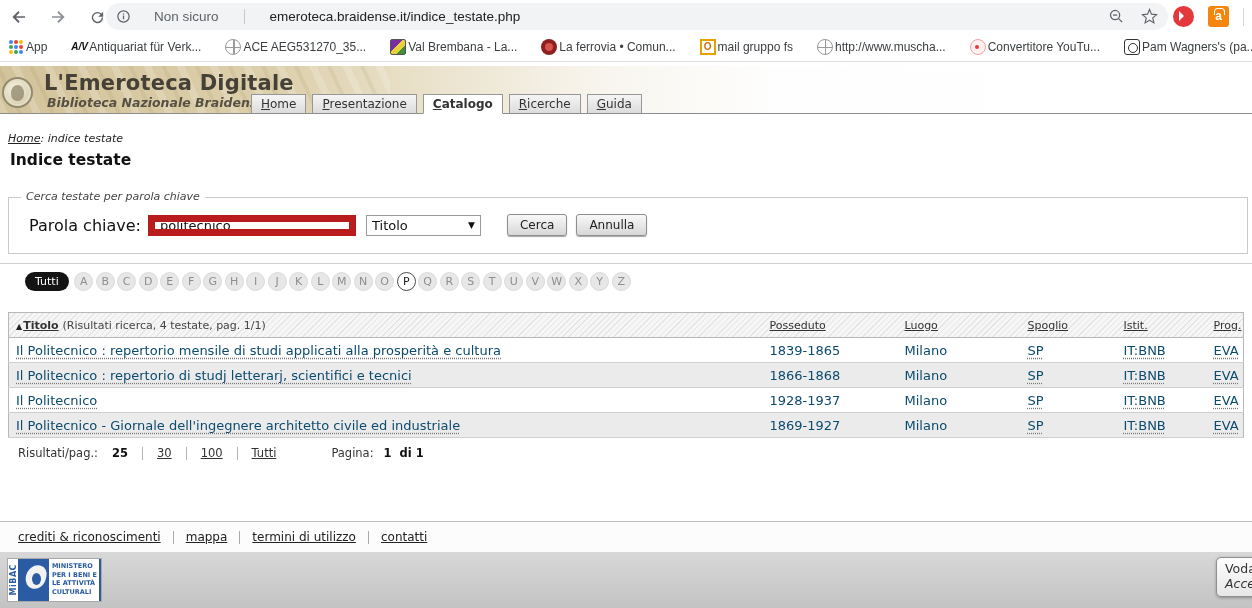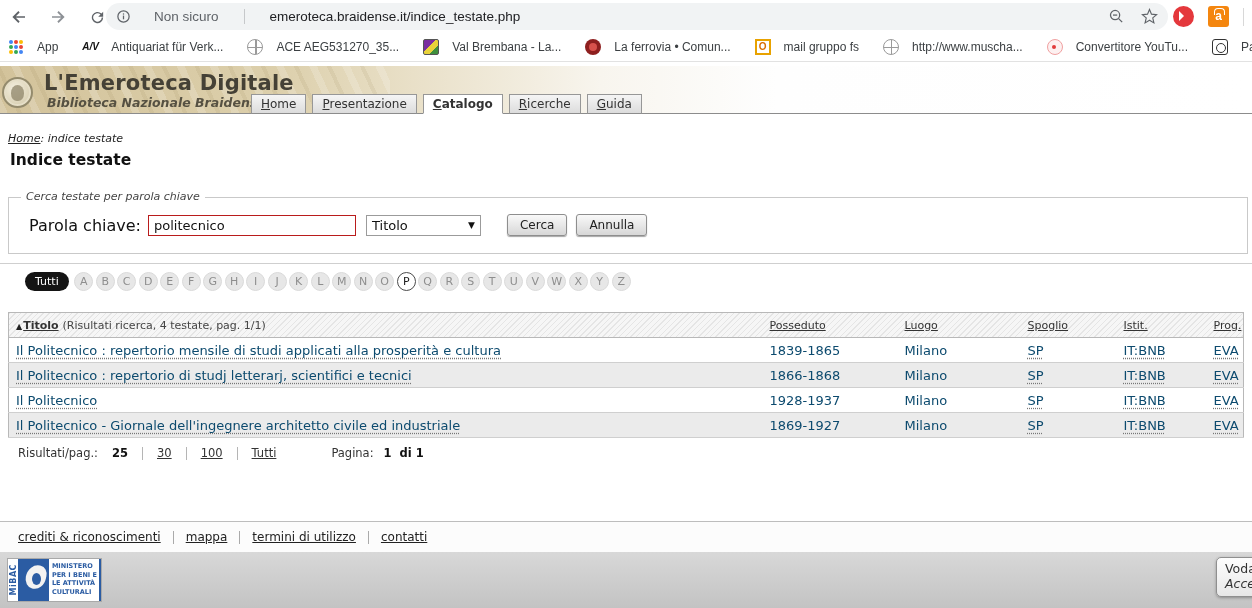--- a/index.html
+++ b/index.html
@@ -23,21 +23,21 @@
   .ext-red::after { content:""; position:absolute; left:6px; top:5px; width:0; height:0;
                     border-left:5px solid #fff; border-top:5px solid transparent; border-bottom:5px solid transparent; }
   .ext-amz { width:21px; height:21px; border-radius:3px; background:#f4860f; color:#fff;
              font-weight:bold; font-size:12px; text-align:center; line-height:21px; position:relative; }
   .ext-amz::before { content:""; position:absolute; left:6px; top:2px; width:9px; height:6px;
                      border:1.5px solid #fff; border-bottom:none; border-radius:4px 4px 0 0; }
 
   
   .bookmarks { position:absolute; top:33px; left:0; width:1252px; height:29px; background:#fff;
                border-bottom:1px solid #e2e2e2; display:flex; align-items:center; padding-left:8px; gap:24px; }
-  .bm { display:flex; align-items:center; gap:13px; color:#3c4043; font-size:12px; white-space:nowrap; }
+  .bm { display:flex; align-items:center; gap:2px; color:#3c4043; font-size:12px; white-space:nowrap; }
   .fav { width:16px; height:16px; flex:0 0 16px; }
   .fav-grid { display:grid; grid-template-columns:repeat(3,4px); grid-template-rows:repeat(3,4px); gap:1px; padding:1px; }
   .fav-grid i { border-radius:50%; }
   .fav-av { font-weight:bold; font-size:10px; color:#111; line-height:16px; font-style:italic; }
   .fav-globe { border-radius:50%; border:1.5px solid #9a9a9a; position:relative; }
   .fav-globe::before { content:""; position:absolute; left:50%; top:0; bottom:0; width:1.2px; background:#9a9a9a; }
   .fav-globe::after { content:""; position:absolute; top:50%; left:0; right:0; height:1.2px; background:#9a9a9a; }
   .fav-img { border-radius:2px; background:linear-gradient(135deg,#7a2da0 0 40%,#e8d23a 40% 70%,#3f8f3d 70%); border:1px solid #555; }
   .fav-redbadge { border-radius:50%; background:#8e1f1f; position:relative; }
   .fav-redbadge::after { content:""; position:absolute; left:4px; top:4px; width:8px; height:8px; border-radius:50%; background:#d8514c; }
@@ -73,21 +73,21 @@
 
   .breadcrumb { position:absolute; top:70px; left:8px; font-size:11px; font-style:italic; color:#222; }
   .breadcrumb a { color:#222; text-decoration:underline; cursor:pointer; }
   .page-title { position:absolute; top:89px; left:10px; font-size:15.5px; font-weight:bold; color:#111; }
 
   .search-box { position:absolute; top:135px; left:8px; right:4px; height:57px; border:1px solid #c9c9c9; }
   .search-legend { position:absolute; top:-8px; left:12px; background:#fff; padding:0 5px; font-size:11px;
                    font-style:italic; color:#444; }
   .search-row { position:absolute; top:16px; left:20px; display:flex; align-items:center; }
   .search-label { font-size:16px; color:#111; margin-right:7px; }
-  .search-input { width:208px; height:21px; border:1px solid #b91c1c; font-size:13px; padding:0 5px;
+  .search-input { width:208px; height:21px; border:7px solid #b91c1c; font-size:13px; padding:0 5px;
                   font-family:"DejaVu Sans", sans-serif; color:#111; background:#fff; }
   .search-select { width:115px; height:21px; border:1px solid #9b9b9b; background:#fff; margin-left:10px;
                    font-size:13px; color:#111; display:flex; align-items:center; justify-content:space-between;
                    padding:0 5px; cursor:pointer; }
   .search-select .arr { font-size:9px; color:#111; }
   .btn { height:22px; border:1px solid #8e8e8e; border-radius:3px; background:linear-gradient(#f9f9f9,#d7d7d7);
          box-shadow:0 1px 1px rgba(0,0,0,.35); font-size:12px; color:#222; padding:0 12px; margin-left:9px;
          cursor:pointer; font-family:"DejaVu Sans", sans-serif; }
   .btn.first { margin-left:26px; }
 

